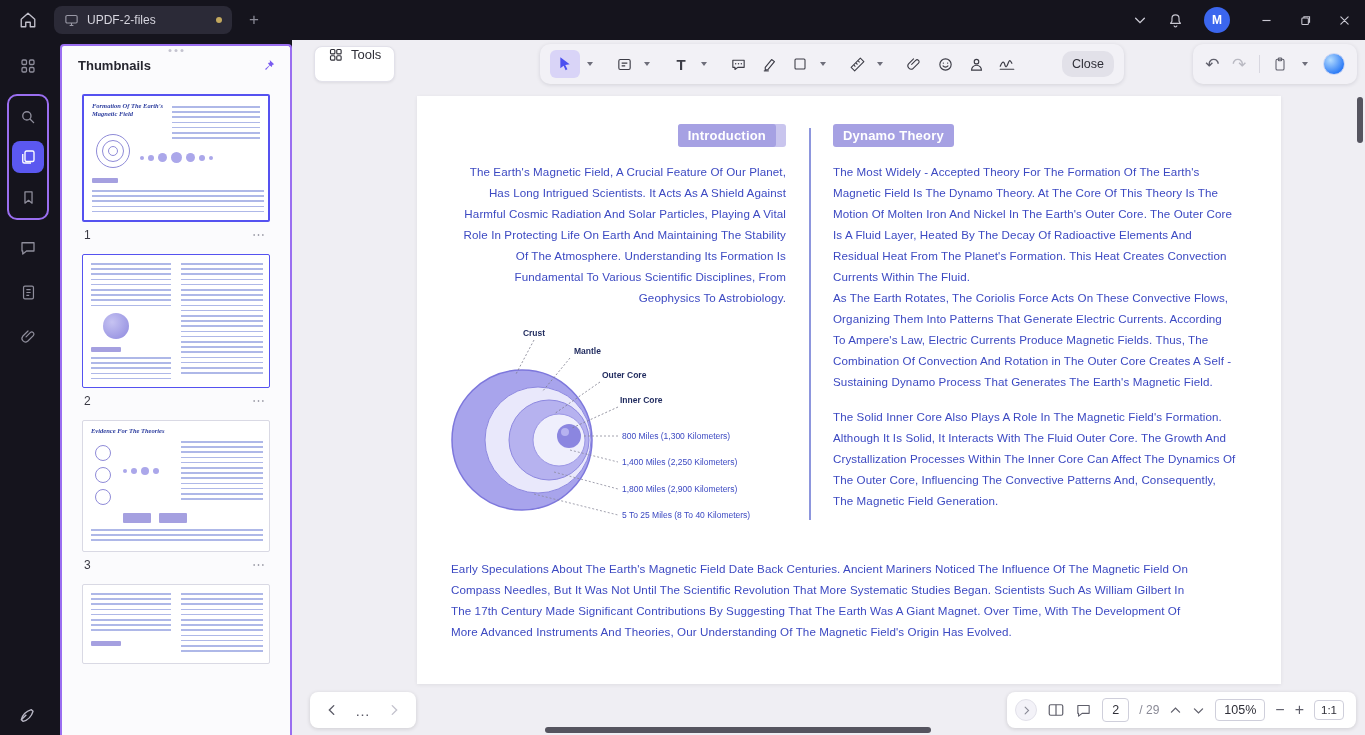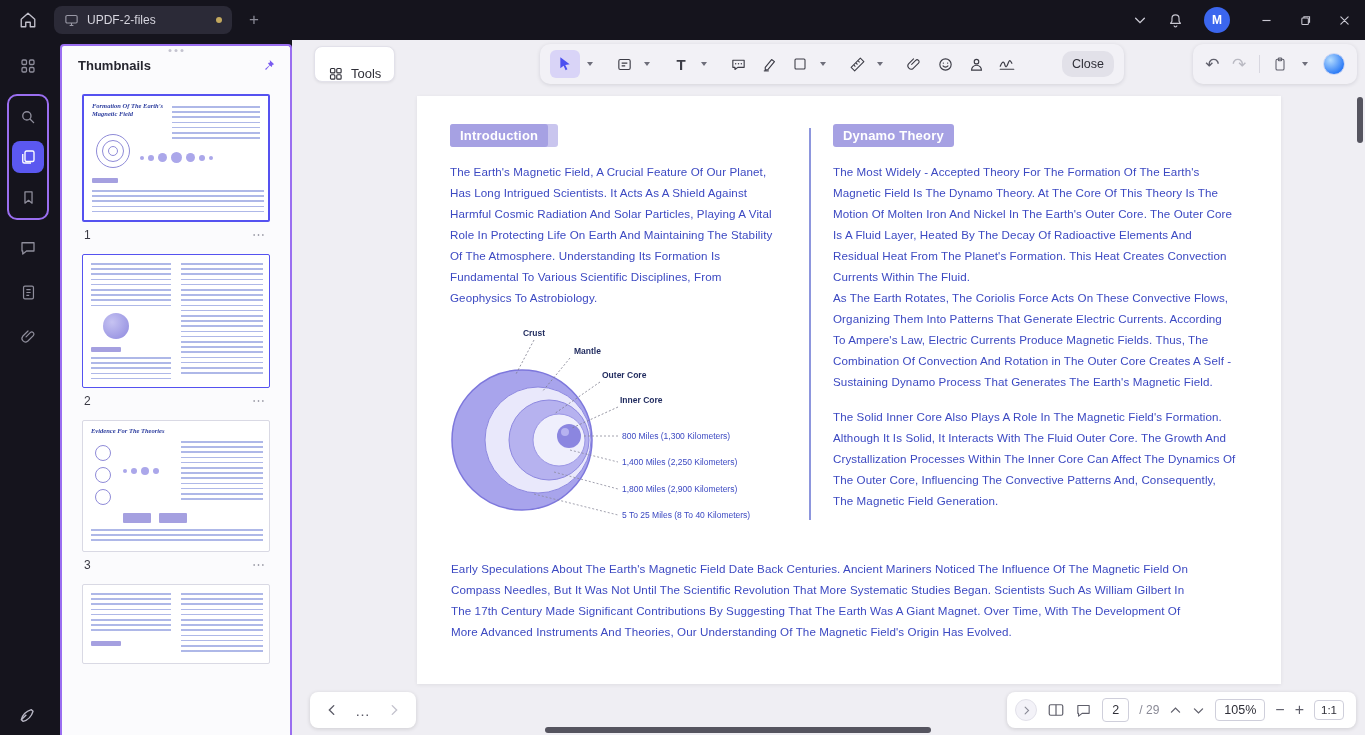--- a/index.html
+++ b/index.html
@@ -41,42 +41,42 @@
   .m-title { position:absolute; left:8px; top:6px; width:84px; font-family:"Liberation Serif", serif; font-style:italic; font-weight:bold; font-size:6.5px; line-height:8px; color:#2c3d9e; }
   .tlines { position:absolute; background:repeating-linear-gradient(to bottom,#9aa6e2 0,#9aa6e2 1.6px,transparent 1.6px,transparent 5.2px); opacity:.8; }
   .mchip { position:absolute; background:#a5a0e0; border-radius:1px; }
   .mring { position:absolute; border:1px solid #8f8bd8; border-radius:50%; }
   .mdot { display:inline-block; border-radius:50%; background:#aba7ea; margin-right:4px; vertical-align:middle; }
   .msphere { position:absolute; border-radius:50%; background:radial-gradient(circle at 35% 35%, #c6c3f2, #8d88de); }
 
   
   .content { position:absolute; left:292px; top:40px; right:0; bottom:0; background:#efeef3; }
 
-  .toolsbtn { position:absolute; left:22px; top:6px; height:36px; background:#fff; border:1px solid #e2e1ea; border-radius:8px; display:flex; align-items:flex-end; gap:8px; padding:0 13px; font-size:13px; color:#2f2f38; box-shadow:0 1px 3px rgba(0,0,0,.08); }
+  .toolsbtn { position:absolute; left:22px; top:6px; height:36px; background:#fff; border:1px solid #e2e1ea; border-radius:8px; display:flex; align-items:flex-start; gap:8px; padding:0 13px; font-size:13px; color:#2f2f38; box-shadow:0 1px 3px rgba(0,0,0,.08); }
 
   .toolbar { position:absolute; left:248px; top:4px; width:584px; height:40px; background:#f2f1f6; border-radius:10px; display:flex; align-items:center; padding:0 10px; gap:5px; box-shadow:0 1px 4px rgba(20,20,40,.12); color:#3c3c46; }
   .tool { min-width:26px; height:28px; display:flex; align-items:center; justify-content:center; border-radius:6px; }
   .tool.selected { background:#d9d4f7; color:#4b4ff0; width:30px; }
   .tri { width:0; height:0; border-left:3.5px solid transparent; border-right:3.5px solid transparent; border-top:4px solid #6e6e7a; margin:0 2px; }
   .tgap { width:6px; }
   .text-glyph { font-size:15px; font-weight:bold; }
   .closebtn { margin-left:auto; background:#e2e1e9; border-radius:10px; padding:6px 10px; font-size:12.5px; color:#2f2f38; }
 
   .right-tools { position:absolute; right:8px; top:4px; width:164px; height:40px; background:#f2f1f6; border-radius:10px; display:flex; align-items:center; justify-content:space-evenly; box-shadow:0 1px 4px rgba(20,20,40,.12); color:#5f5f6b; }
   .rglyph { font-size:17px; line-height:1; }
   .rglyph.dim { color:#b9b9c2; }
   .vdiv { width:1px; height:18px; background:#d8d7e0; }
   .ai-circle { width:22px; height:22px; border-radius:50%; background:radial-gradient(circle at 32% 30%, #b4dcff, #2f7df6 72%); border:1px solid #cfd8f5; }
 
   
   .page { position:absolute; left:125px; top:56px; width:864px; height:588px; background:#fff; box-shadow:0 1px 4px rgba(0,0,0,.07); }
   .chip-wrap { display:inline-block; background:#c9c5ee; border-radius:3px; padding-right:10px; }
   .chip { display:inline-block; background:#a6a1e3; color:#fff; font-weight:bold; font-size:13px; padding:4px 10px; border-radius:3px; letter-spacing:.2px; }
   .para { color:#3c49c2; font-size:11.6px; line-height:21px; letter-spacing:.1px; }
-  .col-left { position:absolute; left:33px; top:28px; width:336px; }
+  .col-left { position:absolute; left:33px; top:28px; width:336px;text-align:right; }
   .col-right { position:absolute; left:416px; top:28px; width:404px; }
   .divider { position:absolute; left:392px; top:32px; width:2px; height:392px; background:#8d96dd; }
   .hist { position:absolute; left:34px; top:448px; width:752px; }
   .mt14 { margin-top:14px; }
   .mt26 { margin-top:26px; }
 
   
   .nav-pill { position:absolute; left:18px; bottom:7px; height:36px; background:#fff; border-radius:8px; display:flex; align-items:center; gap:16px; padding:0 15px; box-shadow:0 1px 4px rgba(0,0,0,.14); color:#5a5a66; }
   .nav-dots { font-size:15px; letter-spacing:1px; color:#5a5a66; }
   .nav-next { color:#c3c2cd; }

